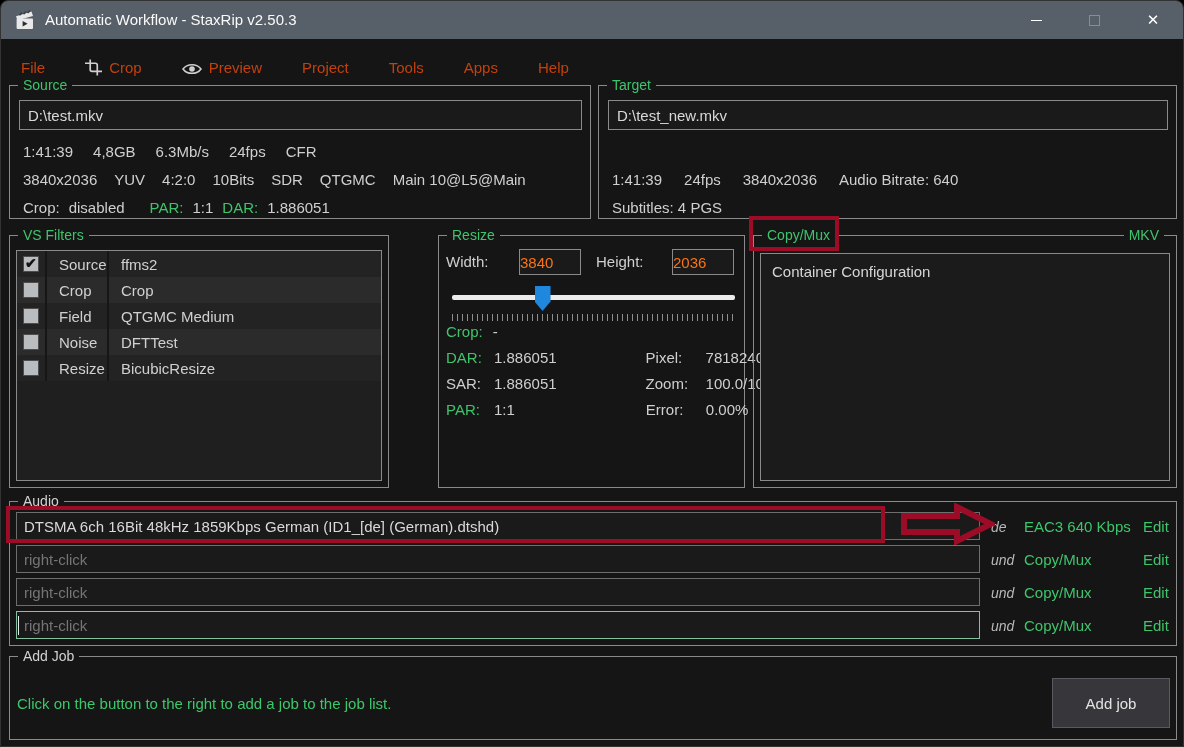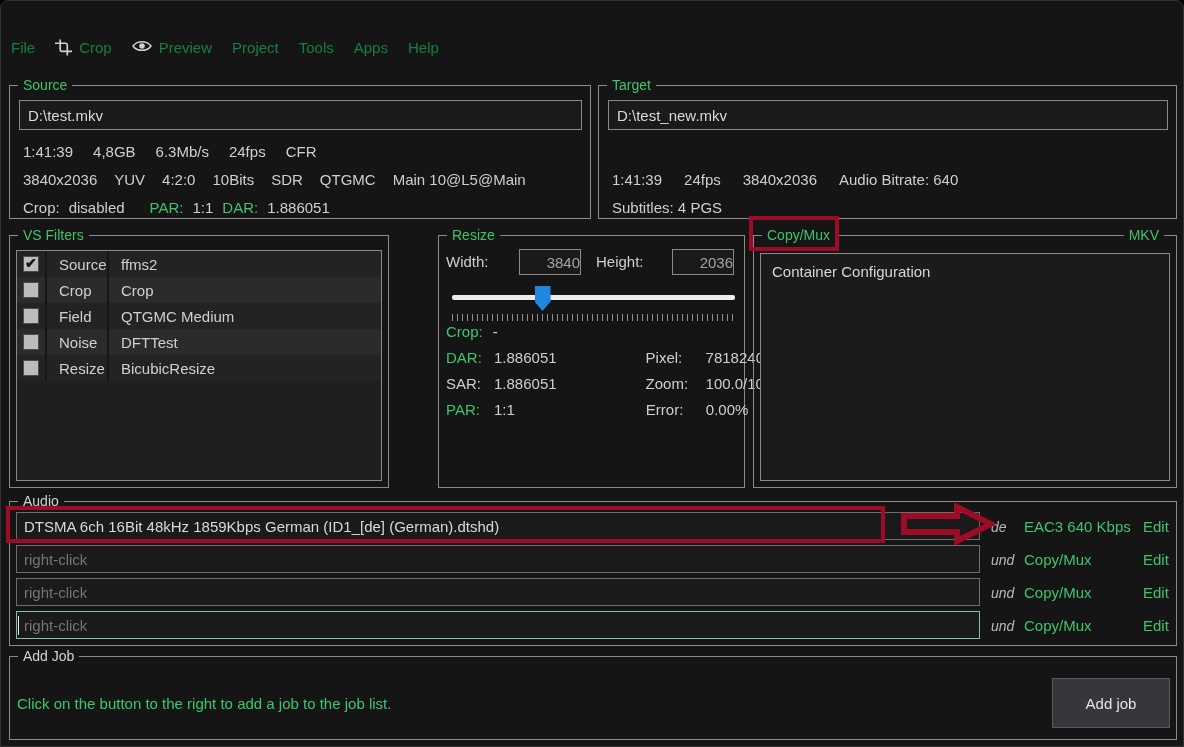--- a/index.html
+++ b/index.html
@@ -16,21 +16,21 @@
   .titlebar .appicon{position:absolute; left:13px; top:8px; width:22px; height:22px;}
   .titlebar .title{position:absolute; left:44px; top:0; line-height:38px; font-size:15px; color:#fafafa;}
   .winbtn{position:absolute; top:0; width:46px; height:38px; display:flex; align-items:center; justify-content:center;}
   .btn-min{right:124px;} .btn-max{right:66px;} .btn-close{right:7px; font-size:15px; color:#fff;}
   .glyph-min{width:11px; height:1px; background:#fff;}
   .glyph-max{width:11px; height:11px; border:1px solid #878d95;}
 
   
   .menubar{position:absolute; left:0; top:38px; width:100%; height:37px; background:var(--bg);
            display:flex; align-items:center; font-size:15px;}
-  .menuitem{display:flex; align-items:flex-start; gap:7px; padding:0 10px; height:100%; color:#15803d; cursor:default;}
+  .menuitem{display:flex; align-items:flex-end; gap:7px; padding:0 20px; height:100%; color:#c2410c; cursor:default;}
   .menuitem svg{display:block;}
 
   
   .group{position:absolute; border:1px solid var(--bord);}
   .legend{position:absolute; top:-10px; left:8px; background:var(--bg); padding:0 5px;
           font-size:14px; color:var(--green); line-height:19px;}
   .legend.gray{color:#d2d2d2;}
   .legend.right{left:auto; right:12px;}
 
   .pathbox{position:absolute; background:#1a1a1a; border:1px solid var(--bord); color:#d9d9d9;
@@ -45,21 +45,21 @@
   .frow:nth-child(odd){background:#232323;} .frow:nth-child(even){background:#2b2b2b;}
   .fcell-check{width:30px; align-self:stretch; display:flex; align-items:center; justify-content:center; border-right:2px solid #161616;}
   .fcell-name{width:62px; align-self:stretch; display:flex; align-items:center; padding-left:12px; border-right:2px solid #161616;}
   .fcell-val{flex:1; padding-left:12px;}
   .cbx{width:16px; height:16px; background:#b9bdc0; border:1px solid #4d4d4d; position:relative;}
   .cbx.on::after{content:"✔"; position:absolute; left:1px; top:-2px; font-size:14px; font-weight:bold; color:#141414;}
 
   
   .rz-label{position:absolute; font-size:15px; color:#cfcfcf;}
   .numbox{position:absolute; width:62px; height:26px; background:#1a1a1a; border:1px solid var(--bord);
-          color:#a3a3a3; font-size:15px; text-align:right; font-family:"Liberation Sans",sans-serif;}
+          color:#f97316; font-size:15px; text-align:left; font-family:"Liberation Sans",sans-serif;}
   .slider{position:absolute; left:13px; top:50px; width:283px; height:26px;}
   .track{position:absolute; left:0; top:9px; width:100%; height:5px; background:#ececec; border-radius:2px;}
   .thumb{position:absolute; top:0; width:16px; height:25px; background:var(--blue);
          clip-path:polygon(0 0,100% 0,100% 62%,50% 100%,0 62%);}
   .ticks{position:absolute; left:13px; top:78px; width:283px; height:7px;
          background:repeating-linear-gradient(to right,#8f8f8f 0 1px,transparent 1px 5px);}
 
   
   .panel{position:absolute; left:6px; top:17px; right:6px; bottom:6px; border:1px solid var(--bord); background:#1b1b1b;}
   .panel .ptext{position:absolute; left:11px; top:9px; font-size:15px; color:#d6d6d6;}
@@ -81,20 +81,36 @@
 
   
   .ann{position:absolute; pointer-events:none;}
   .annbox{border:4px solid var(--red);}
 </style>
 </head>
 <body>
 
 <div id="window">
 
+  <div class="titlebar">
+    <svg class="appicon" viewBox="0 0 22 22">
+      <path d="M2 7.2 L17.5 2.6 L19 7 L3.4 11.2 Z" fill="#e9e9e9"></path>
+      <path d="M5.5 6.3 L8 3.6 M9.5 5.2 L12 2.5 M13.5 4 L16 1.6" stroke="#3a3f45" stroke-width="1.6" fill="none"></path>
+      <rect x="2.6" y="9.6" width="16.4" height="10.4" rx="1" fill="#e9e9e9"></rect>
+      <path d="M8.6 12 L13.6 14.8 L8.6 17.6 Z" fill="#2a2e33"></path>
+    </svg>
+    <span class="title">Automatic Workflow - StaxRip v2.50.3</span>
+    <div class="winbtn btn-min">
+        <div class="glyph-min"></div>
+      </div>
+    <div class="winbtn btn-max">
+        <div class="glyph-max"></div>
+      </div>
+    <div class="winbtn btn-close">✕</div>
+  </div>
 
   <div class="menubar">
     <div class="menuitem">
         <span>File</span>
       </div>
     <div class="menuitem">
       <svg width="17" height="17" viewBox="0 0 18 18" fill="none" stroke="#cfcfcf" stroke-width="1.8">
         <path d="M5.5 0.5 V11 a2 2 0 0 0 2 2 H18"></path>
         <path d="M0 4.5 H11 a2 2 0 0 1 2 2 V17.5"></path>
       </svg>

